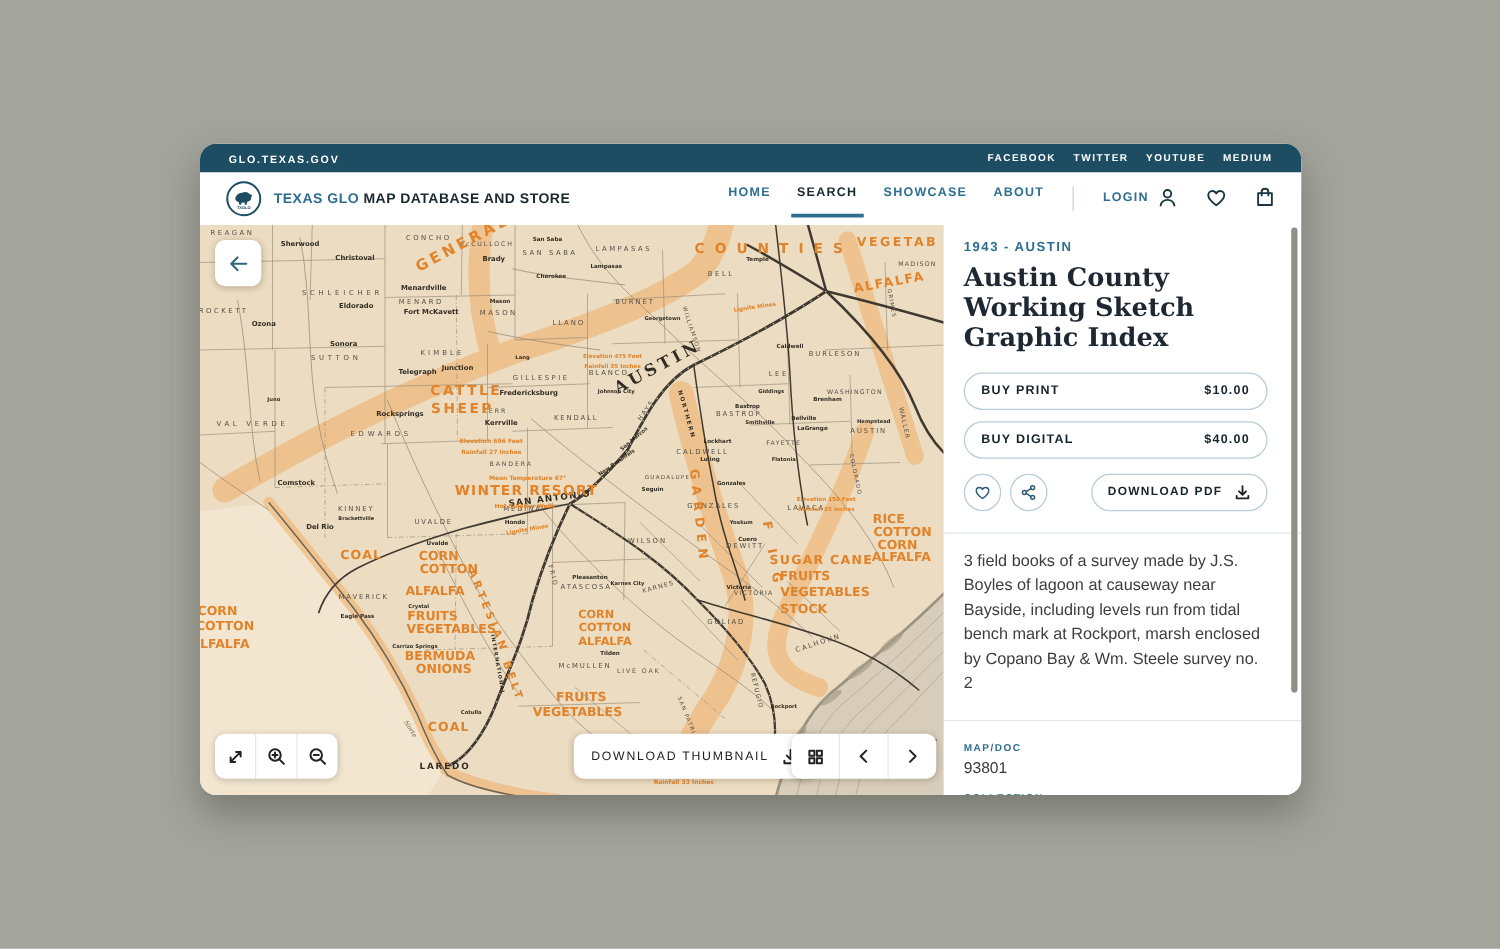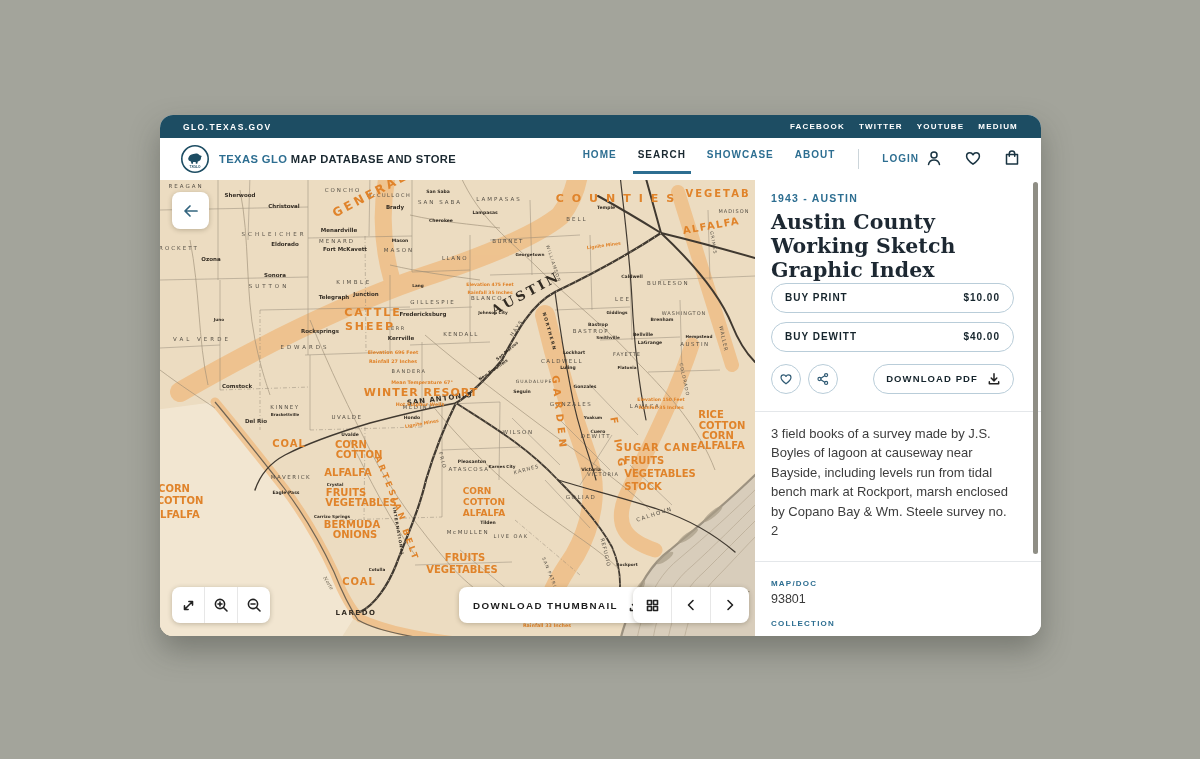--- a/index.html
+++ b/index.html
@@ -47,28 +47,28 @@
   .map-pane svg.basemap{position:absolute;left:0;top:0;}
   .ovl{position:absolute;background:#fff;border-radius:8px;box-shadow:0 1px 5px rgba(40,30,10,.25);display:flex;align-items:center;}
   .btn-back{left:12px;top:12px;width:37px;height:37px;justify-content:center;cursor:pointer;}
   .grp{bottom:13px;height:36px;}
   .grp .cell{width:32px;height:36px;display:flex;align-items:center;justify-content:center;cursor:pointer;}
   .grp .cell + .cell{border-left:1px solid #e7e7e7;}
   .grp-left{left:12px;}
   .grp-right{right:6px;}
   .grp-right .cell{width:38px;}
   .btn-thumb{left:299px;bottom:13px;height:36px;padding:0 14px;gap:10px;cursor:pointer;justify-content:center;}
-  .btn-thumb span{font-size:9.8px;font-weight:bold;letter-spacing:1.4px;color:#1c1c1c;white-space:nowrap;}
+  .btn-thumb span{font-size:9.8px;font-weight:normal;letter-spacing:1.4px;color:#1c1c1c;white-space:nowrap;}
   
   .detail-pane{width:286px;position:relative;background:#fff;}
   .scroll-thumb{position:absolute;right:3px;top:2px;width:5px;height:372px;background:#8f8e85;border-radius:3px;}
   .sec{padding-left:16px;padding-right:27px;}
   .sec1{padding-top:12px;padding-bottom:17px;border-bottom:1px solid #e4e7ea;}
   .eyebrow{font-size:10.5px;font-weight:bold;letter-spacing:1.2px;color:#2d6e91;margin-bottom:6px;}
-  .title{font-family:"DejaVu Serif","Liberation Serif",serif;font-size:20.5px;line-height:1.18;font-weight:bold;color:#1d2832;letter-spacing:.1px;}
+  .title{font-family:"DejaVu Serif","Liberation Serif",serif;font-size:20.5px;line-height:1.18;font-weight:bold;color:#1d2832;margin-bottom:15px;letter-spacing:.1px;}
   .pill{
     height:28px;border:1.5px solid #b9cdd9;border-radius:15px;display:flex;align-items:center;
     justify-content:space-between;padding:0 13px;margin-bottom:9px;cursor:pointer;background:#fff;
   }
   .pill span{font-size:10px;font-weight:bold;letter-spacing:1px;color:#15242c;}
   .actions{display:flex;align-items:center;margin-top:12px;gap:7px;}
   .circ{width:28px;height:28px;border:1.5px solid #b9cdd9;border-radius:50%;display:flex;align-items:center;justify-content:center;cursor:pointer;background:#fff;}
   .dlpdf{margin-left:auto;height:28px;border:1.5px solid #b9cdd9;border-radius:15px;display:flex;align-items:center;gap:9px;padding:0 12px;cursor:pointer;background:#fff;}
   .dlpdf span{font-size:9.5px;font-weight:bold;letter-spacing:1.1px;color:#15242c;white-space:nowrap;}
   .sec2{padding-top:12px;padding-bottom:20px;border-bottom:1px solid #e4e7ea;}
@@ -476,21 +476,21 @@
 
       <div class="sec sec1">
         <div class="eyebrow">1943 - AUSTIN</div>
         <div class="title">Austin County Working Sketch Graphic Index</div>
 
         <div class="pill">
           <span>BUY PRINT</span>
           <span>$10.00</span>
         </div>
         <div class="pill">
-          <span>BUY DEWITT</span>
+          <span>BUY DIGITAL</span>
           <span>$40.00</span>
         </div>
 
         <div class="actions">
           <div class="circ">
             <svg width="14" height="14" viewBox="0 0 18 18">
               <path class="st teal" d="M9,15.2 C4.8,12.2 2.6,9.8 2.6,7.2 c0,-1.9 1.5,-3.4 3.3,-3.4 c1.3,0 2.5,0.8 3.1,2 c0.6,-1.2 1.8,-2 3.1,-2 c1.8,0 3.3,1.5 3.3,3.4 c0,2.6 -2.2,5 -6.4,8z"></path>
             </svg>
           </div>
           <div class="circ">

